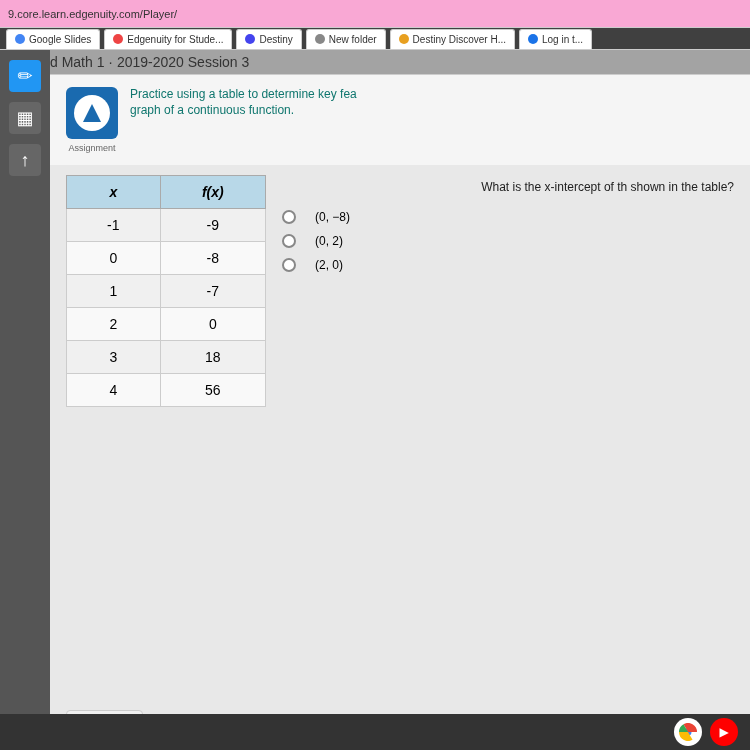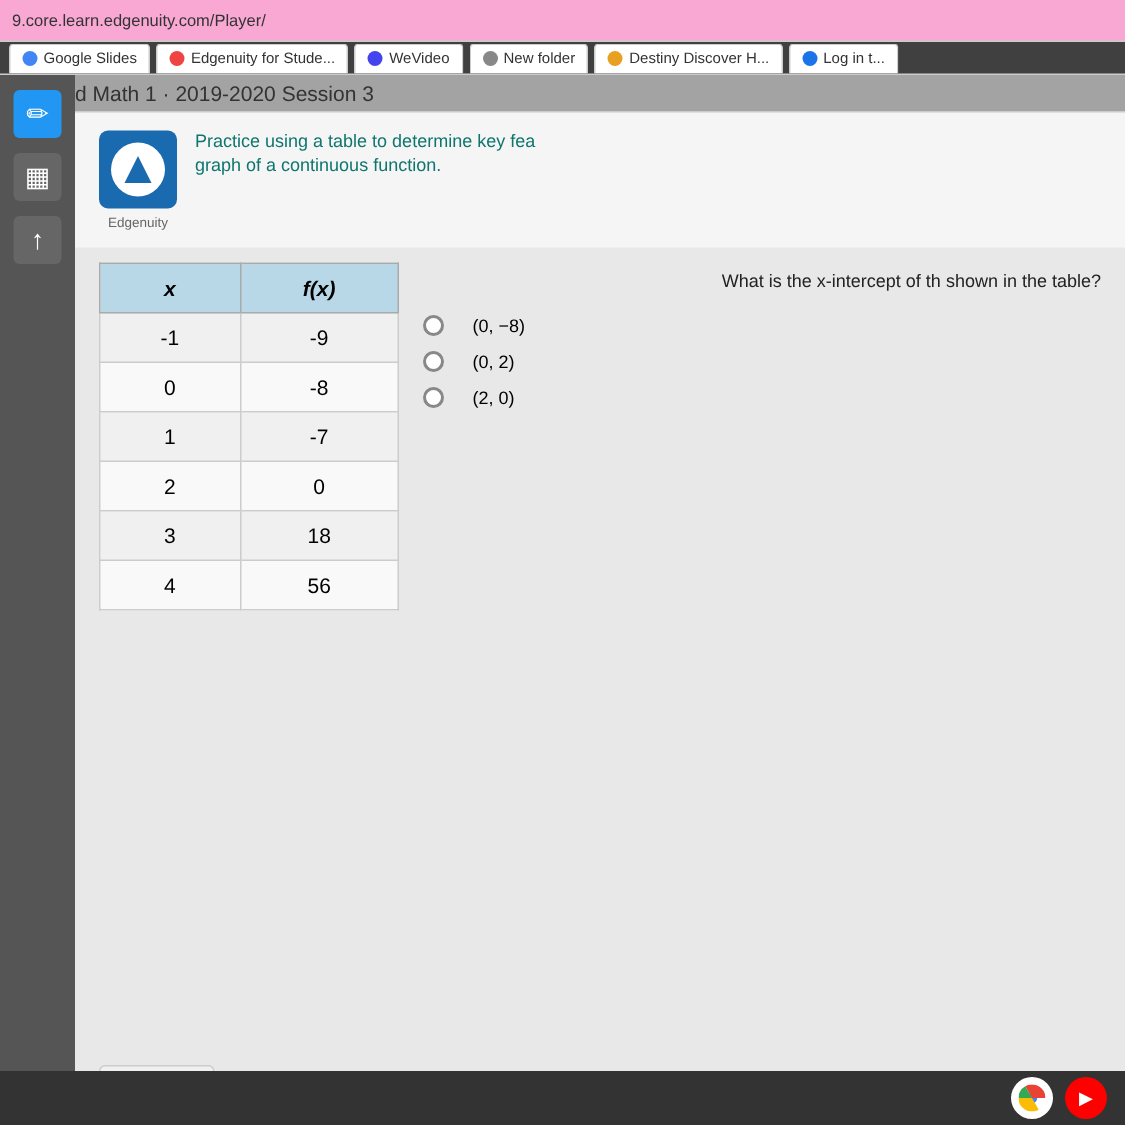--- a/index.html
+++ b/index.html
@@ -299,21 +299,21 @@
   <div class="tab-item google">
     <span class="tab-icon" style="background:#4285f4"></span>
     <span>Google Slides</span>
   </div>
   <div class="tab-item edgenuity">
     <span class="tab-icon"></span>
     <span>Edgenuity for Stude...</span>
   </div>
   <div class="tab-item wevideo">
     <span class="tab-icon"></span>
-    <span>WeVideo</span>
+    <span>Destiny</span>
   </div>
   <div class="tab-item newfolder">
     <span class="tab-icon"></span>
     <span>New folder</span>
   </div>
   <div class="tab-item destiny">
     <span class="tab-icon" style="background:#e8a020"></span>
     <span>Destiny Discover H...</span>
   </div>
   <div class="tab-item login">
@@ -338,21 +338,21 @@
 
     <div class="assignment-header">
       <div style="display:flex;flex-direction:column;align-items:center;gap:2px;">
         <div class="assignment-icon-box">
           <div class="assignment-icon-inner">
             <svg width="22" height="22" viewBox="0 0 22 22">
               <polygon points="11,2 20,20 2,20" fill="#1a6aaf"></polygon>
             </svg>
           </div>
         </div>
-        <div class="assignment-label">Edgenuity</div>
+        <div class="assignment-label">Assignment</div>
       </div>
       <div>
         <div class="assignment-title">Practice using a table to determine key fea</div>
         <div class="assignment-title">graph of a continuous function.</div>
       </div>
     </div>
 
     <div class="exercise-area">
 
       <div class="table-section">

